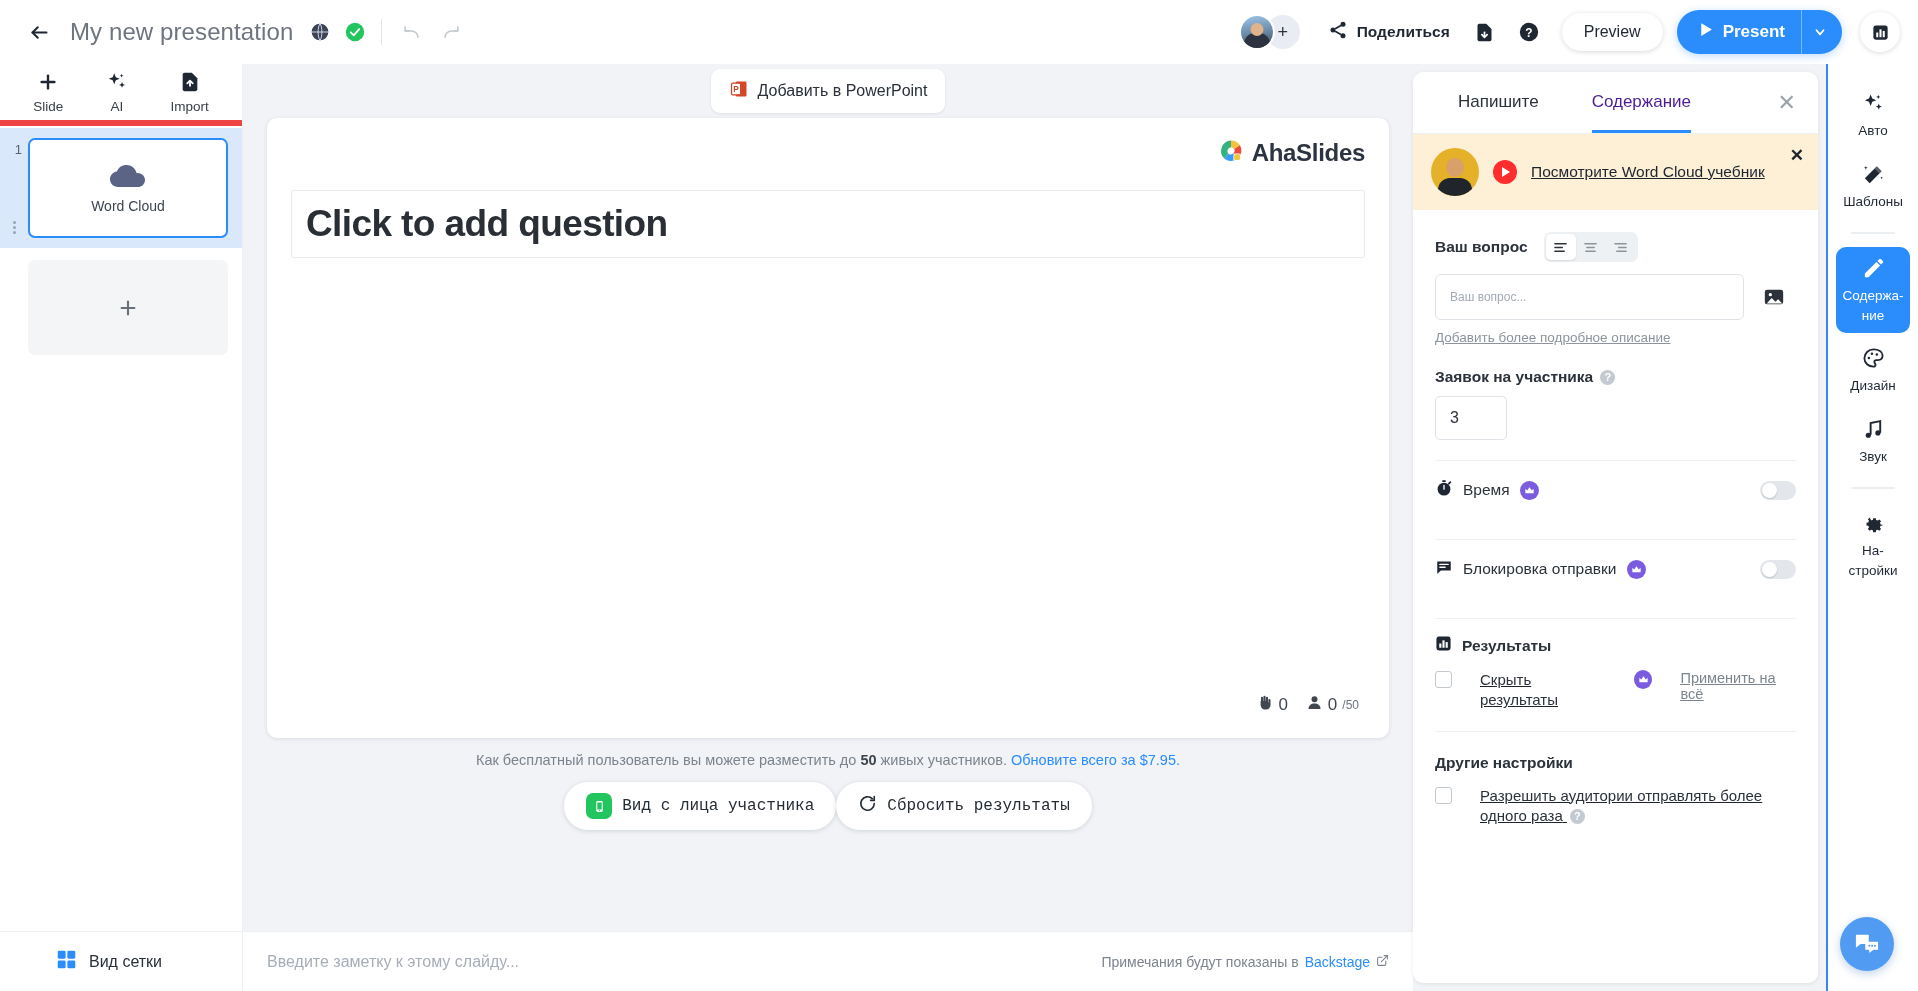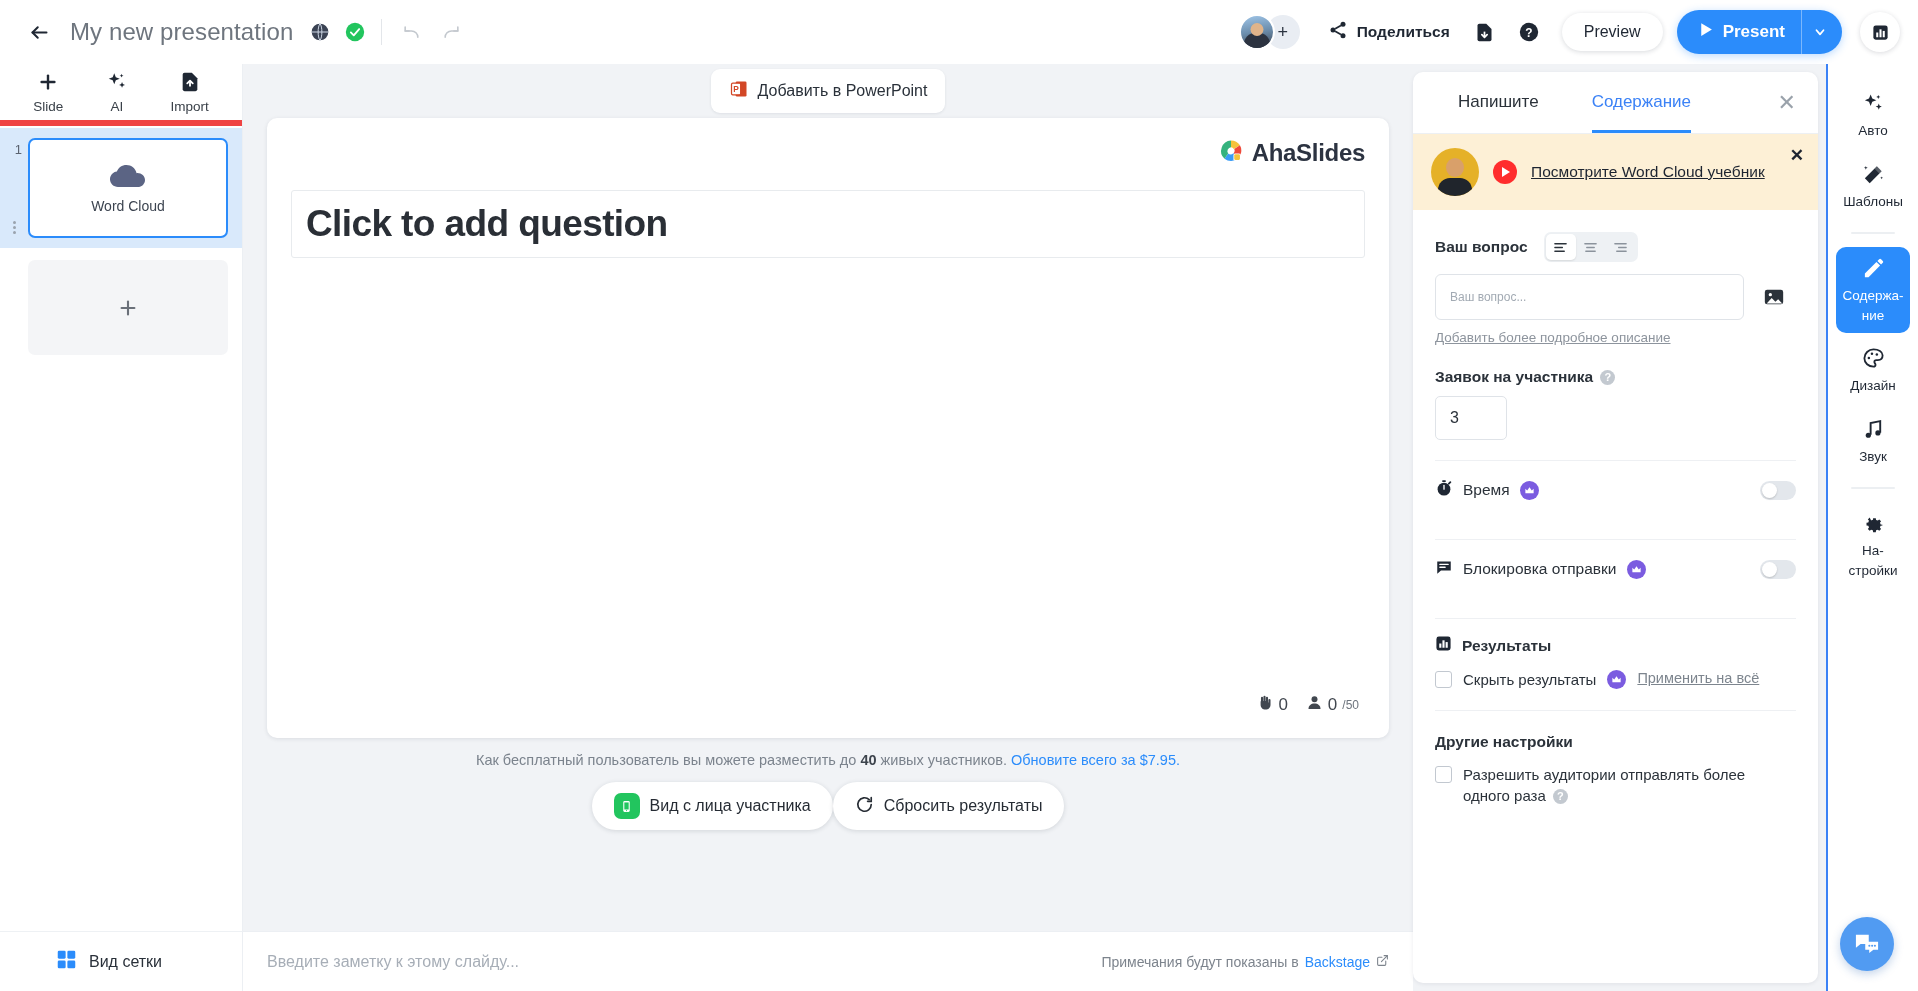--- a/index.html
+++ b/index.html
@@ -143,21 +143,21 @@
   .question-ph { font-size: 37px; font-weight: 700; color: #2a2f36; letter-spacing: -.6px; }
   .canvas-counters {
     position: absolute; right: 30px; bottom: 22px; display: flex; align-items: center; gap: 18px;
     color: #41474f;
   }
   .cnt { display: flex; align-items: center; gap: 5px; font-size: 17px; }
   .cnt small { font-size: 12px; color: #6d747d; }
   .free-note { margin-top: 14px; font-size: 14.5px; color: #7b838d; text-align: center; }
   .free-note b { color: #3d444d; }
   .free-note a { color: #2b8cfb; text-decoration: none; cursor: pointer; }
-  .center-actions { margin-top: 14px; display: flex; gap: 0; justify-content: center; }
+  .center-actions { margin-top: 14px; display: flex; gap: 0; justify-content: center; font-family: Liberation Mono, monospace; }
   .pill-btn {
     display: flex; align-items: center; gap: 10px; background: #fff; border-radius: 24px;
     padding: 11px 22px; font-size: 16px; color: #262c34; cursor: pointer;
     box-shadow: 0 1px 5px rgba(22,34,51,.14);
   }
   .phone-icon {
     width: 26px; height: 26px; border-radius: 7px; background: #22c55e;
     display: flex; align-items: center; justify-content: center;
   }
   .notes-bar {
@@ -173,21 +173,21 @@
   .notes-hint a { color: #2b8cfb; cursor: pointer; }
 
   
   .right-panel {
     width: 405px; flex-shrink: 0; background: #fff; display: flex; flex-direction: column;
     margin: 8px 8px 8px 0; border-radius: 10px; box-shadow: 0 1px 4px rgba(20,30,48,.08);
     overflow: hidden;
   }
   .rp-tabs { display: flex; align-items: center; padding: 0 22px; border-bottom: 1px solid #edf0f3; height: 62px; flex-shrink:0; }
   .rp-tab { font-size: 17px; color: #2b323a; padding: 19px 0 18px; margin-right: 30px; cursor: pointer; border-bottom: 3px solid transparent; margin-left: 23px; }
-  .rp-tab.active { color: #3b82f6; border-bottom-color: #2b8cfb; font-weight: 500; }
+  .rp-tab.active { color: #4c1d95; border-bottom-color: #2b8cfb; font-weight: 500; }
   .rp-close { margin-left: auto; font-size: 22px; color: #9aa2ab; cursor: pointer; line-height: 1; }
 
   .rp-scroll { flex: 1; overflow-y: auto; }
   .tutorial-banner {
     background: #fdf0d6; margin: 0; padding: 14px 18px; display: flex; align-items: center;
     gap: 14px; position: relative;
   }
   .tut-avatar {
     width: 48px; height: 48px; border-radius: 50%; background: #e5b128; position: relative; overflow:hidden; flex-shrink:0;
   }
@@ -238,21 +238,21 @@
     width: 19px; height: 19px; border-radius: 50%; background: #7b5ce0; display:flex;
     align-items:center; justify-content:center; color:#fff; font-size:10px;
   }
   .switch {
     margin-left: auto; width: 36px; height: 19px; border-radius: 10px; background: #e3e7ec;
     position: relative; cursor: pointer;
   }
   .switch i { position: absolute; left: 2px; top: 2px; width: 15px; height: 15px; border-radius: 50%; background: #fff; box-shadow: 0 1px 2px rgba(0,0,0,.18); display:block;}
 
   .results-head { display: flex; align-items: center; gap: 10px; padding: 16px 0 0; }
-  .chk-row { display: flex; align-items: flex-start; gap: 11px; padding: 14px 0 0; }
+  .chk-row { display: flex; align-items: flex-start; gap: 28px; padding: 14px 0 0; text-decoration: underline; }
   .chk {
     width: 17px; height: 17px; border: 1.6px solid #c2c8d0; border-radius: 3px; flex-shrink: 0; cursor: pointer;
     margin-top: 1px;
   }
   .chk-label { font-size: 15px; color: #2b323a; line-height: 1.35; }
   .apply-all { font-size: 14.5px; color: #7d858e; text-decoration: underline; cursor: pointer; }
   .other-head { font-size: 15.5px; font-weight: 700; color: #2b323a; margin-top: 22px; }
 
   
   .rail {
@@ -499,21 +499,21 @@
                     <path d="M3.5 21c0-4.7 3.8-7.5 8.5-7.5s8.5 2.8 8.5 7.5z"></path>
                   </svg>
               </span>
               <span>0</span>
               <small>/50</small>
             </div>
           </div>
         </div>
 
         <div class="free-note">
-          <span>Как бесплатный пользователь вы можете разместить до </span><b>40</b><span> живых участников. </span><a>Обновите всего за $7.95.</a>
+          <span>Как бесплатный пользователь вы можете разместить до </span><b>50</b><span> живых участников. </span><a>Обновите всего за $7.95.</a>
         </div>
 
         <div class="center-actions">
           <div class="pill-btn">
             <span class="phone-icon">
               <svg width="13" height="13" viewBox="0 0 24 24" fill="#fff">
                   <rect x="6" y="2" width="12" height="20" rx="2.4"></rect>
                   <rect x="8" y="4.5" width="8" height="13" fill="#22c55e"></rect>
                   <circle cx="12" cy="19.6" r="1" fill="#22c55e"></circle>
                 </svg>

